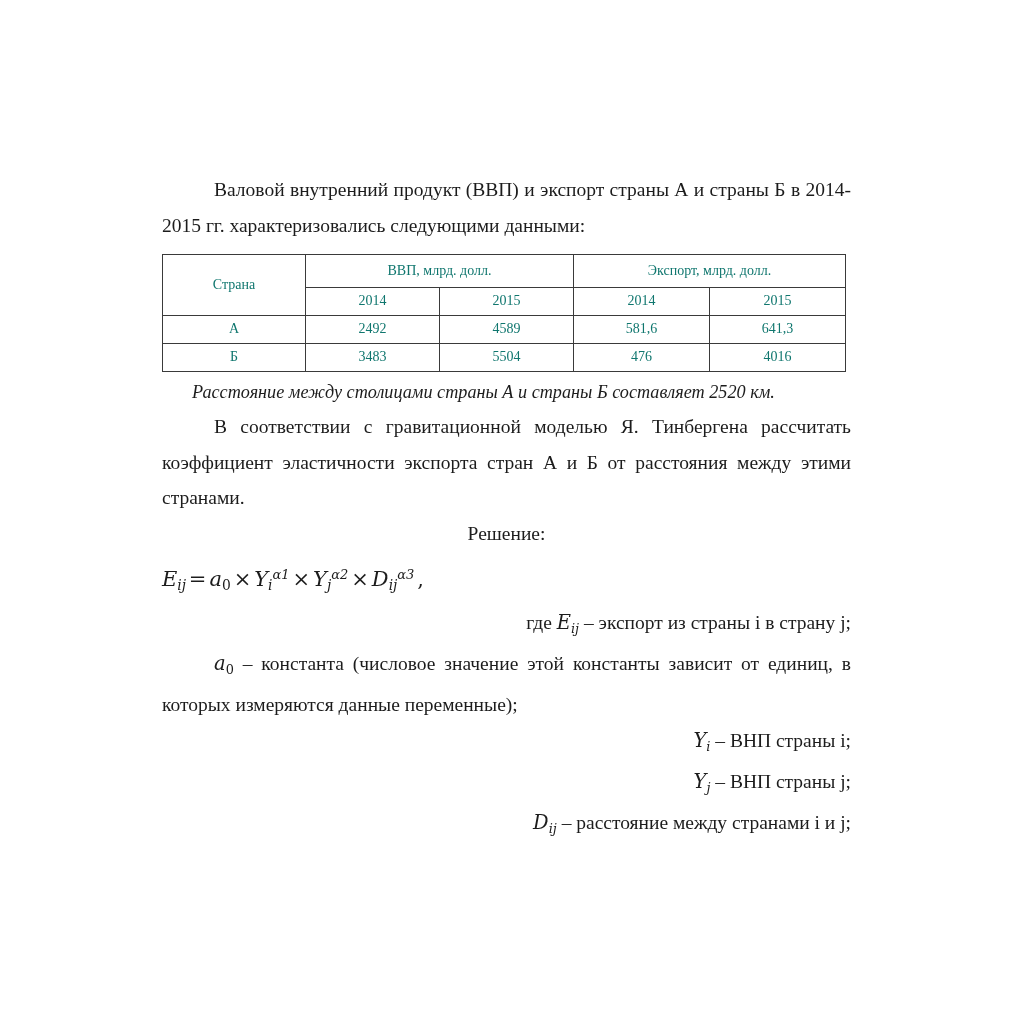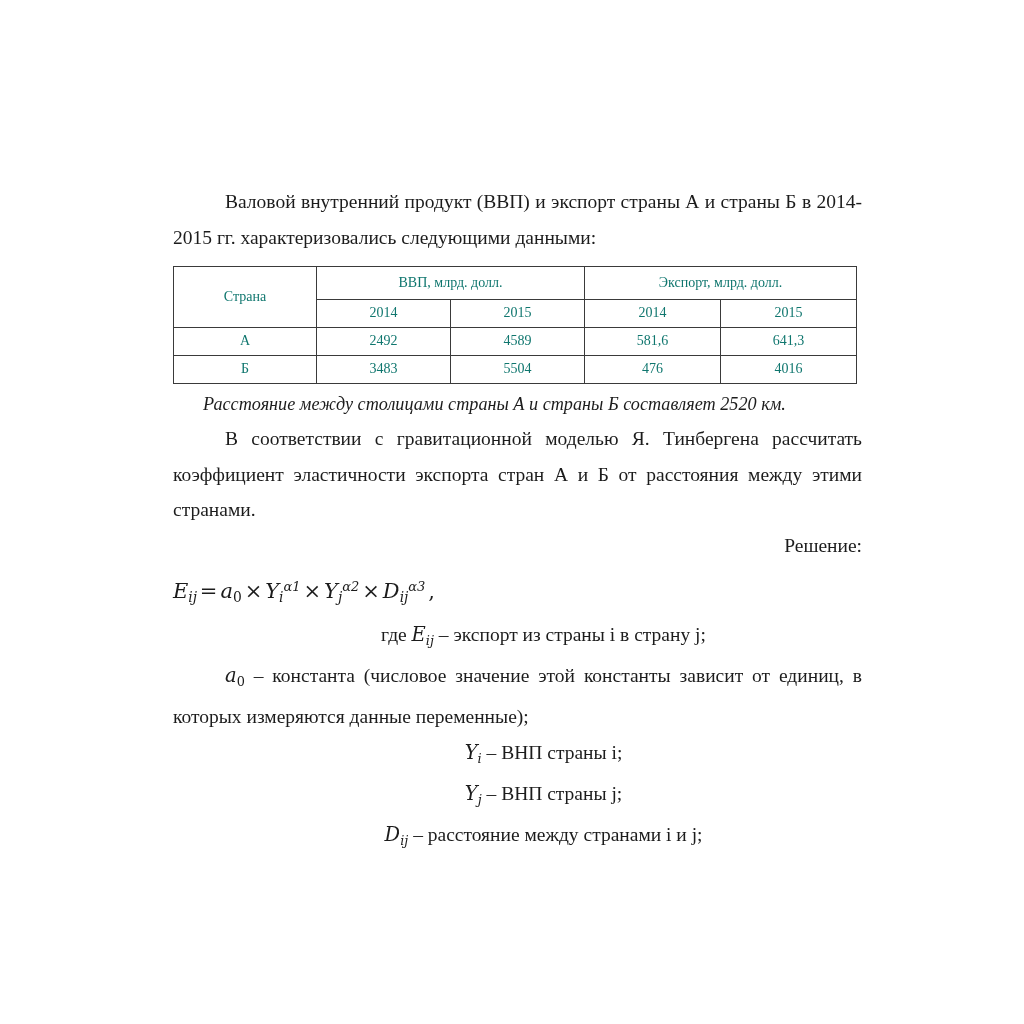--- a/index.html
+++ b/index.html
@@ -19,24 +19,23 @@
   .page {
     position: relative;
     width: 1024px;
     height: 1024px;
     background: #ffffff;
   }
 
   
   .content {
     position: absolute;
-    left: 173px;
+    left: 162px;
     top: 172px;
     width: 689px;
-    margin-top: 12px;
   }
 
   
   .para {
     font-size: 19.5px;
     line-height: 35.5px;
     text-align: justify;
     text-indent: 52px;
     margin: 0;
     color: #1c1c1c;
@@ -49,38 +48,38 @@
     font-size: 18.2px;
     line-height: 33px;
     text-align: left;
     text-indent: 30px;
     margin: 0;
     color: #1c1c1c;
     font-style: italic;
   }
 
   .centered {
-    text-align: right;
+    text-align: center;
     text-indent: 0;
     font-size: 19.5px;
     line-height: 35.5px;
     margin: 0;
     color: #1c1c1c;
   }
 
   .defline {
     font-size: 19.5px;
     line-height: 35.5px;
     text-align: justify;
     text-indent: 52px;
     margin: 0;
     color: #1c1c1c;
   }
   .defline.nojust {
-    text-align: center;
+    text-align: right;
   }
 
   
   .tbl-wrap {
     margin: 11px 0 4px 0;
   }
   table.data-table {
     border-collapse: collapse;
     width: 683px;
     table-layout: fixed;

